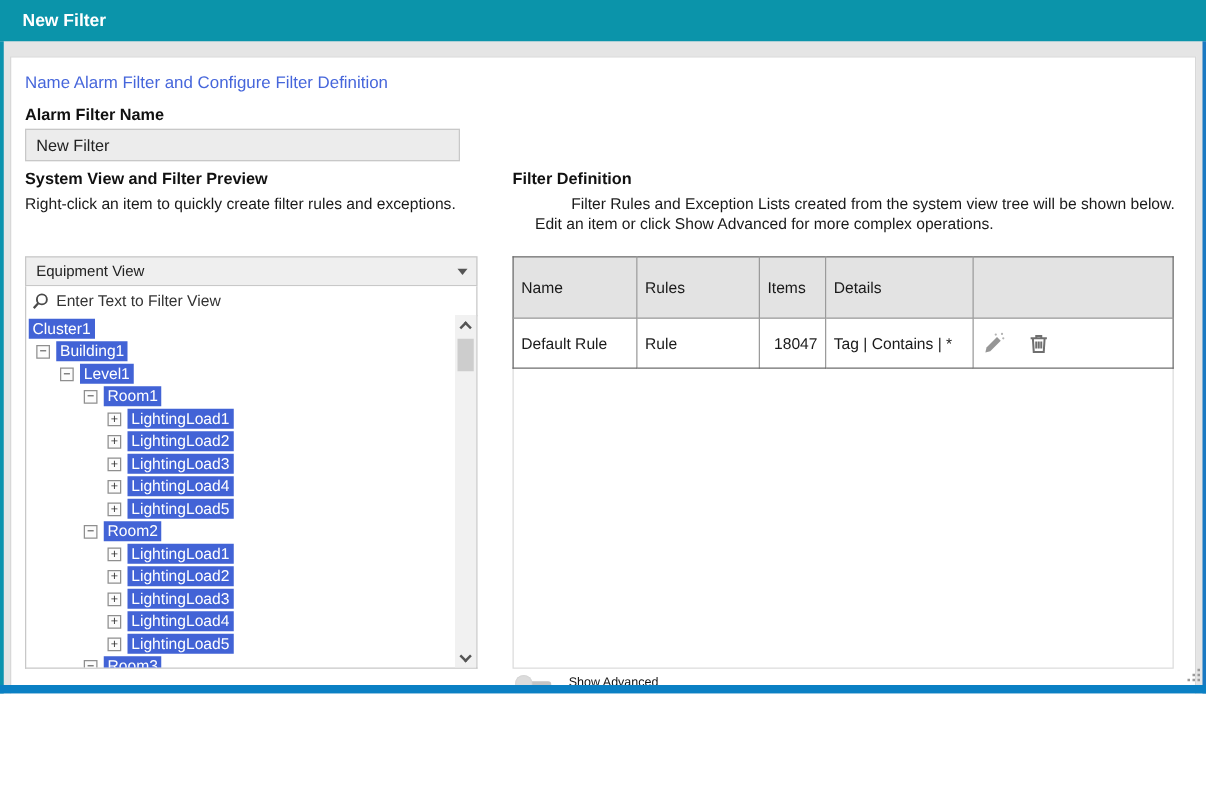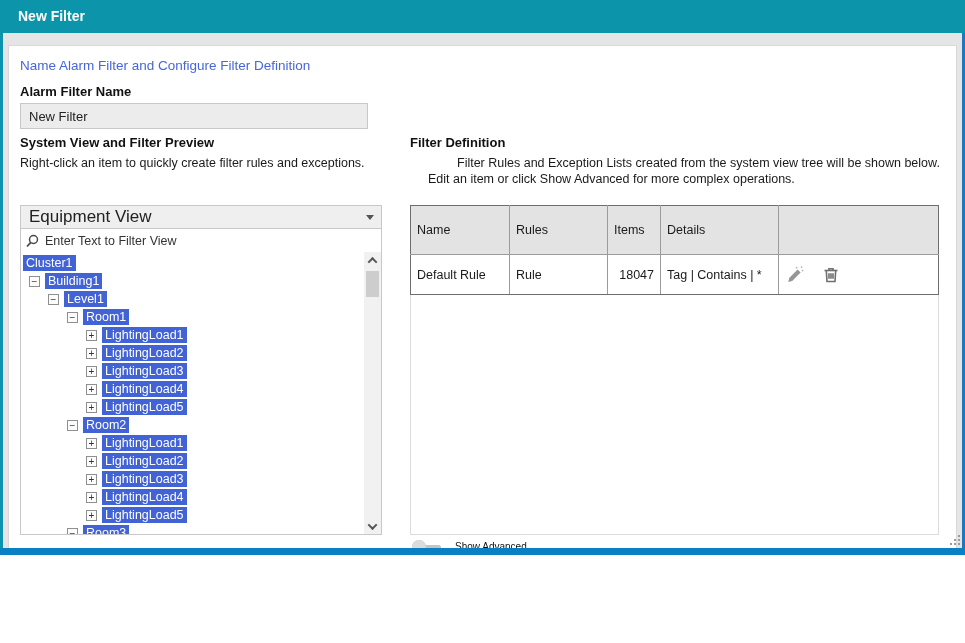--- a/index.html
+++ b/index.html
@@ -29,21 +29,21 @@
   .desc { position:absolute; font-size:12.5px; color:#1a1a1a; }
   .desc-system { left:20px;  top:156px; }
   .desc-fd1    { left:410px; top:156px;margin-left:47px; }
   .desc-fd2    { left:428px; top:172px; }
 
   .name-input { position:absolute; left:20px; top:103px; width:348px; height:26px;
                 background:#ECECEC; border:1px solid #C8C8C8; font-family:inherit;
                 font-size:13px; color:#222; padding:0 8px; outline:none; }
 
   .dropdown { position:absolute; left:20px; top:205px; width:362px; height:24px;
-              background:#EFEFEF; border:1px solid #C8C8C8; font-size:17px; color:#222;
+              background:#EFEFEF; border:1px solid #C8C8C8; font-size:12px; color:#222;
               line-height:22px; padding:0 8px; cursor:default; }
   .caret { position:absolute; right:7px; top:9px; width:0; height:0;
            border-left:4px solid transparent; border-right:4px solid transparent;
            border-top:5px solid #555; }
 
   .searchbox { position:absolute; left:20px; top:229px; width:362px; height:24px; }
   .searchbox input { width:100%; height:100%; border:1px solid #C8C8C8; border-top:none;
                      background:#fff; font-family:inherit; font-size:12.5px; color:#333;
                      padding:0 6px 0 24px; outline:none; }
   .searchbox input::placeholder { color:#333; opacity:1; }

